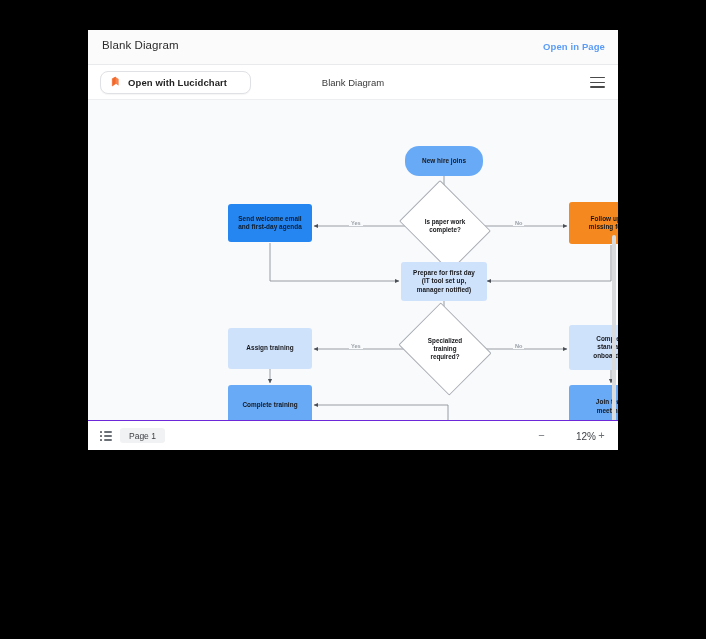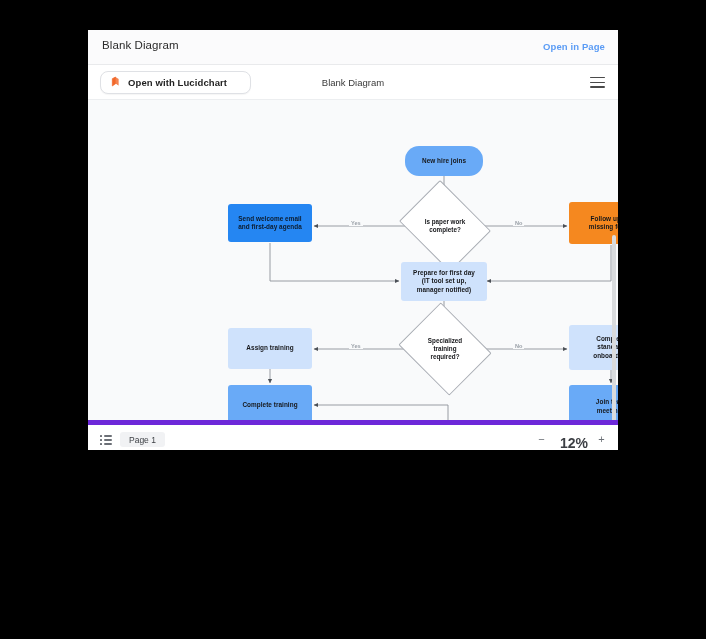--- a/index.html
+++ b/index.html
@@ -123,21 +123,21 @@
   }
   #hscroll {
     position: absolute; left: 170px; bottom: 2px;
     width: 265px; height: 5px; border-radius: 3px;
     background: #d9dbdd; cursor: pointer;
   }
 
   
   #footer {
     position: absolute; left: 0; bottom: 0; width: 530px; height: 30px;
-    background: #ffffff; border-top: 5px solid #6d28d9;
+    background: #ffffff; border-top: 1px solid #6d28d9;
   }
   #pages-icon {
     position: absolute; left: 12px; top: 10px; width: 12px; height: 10px;
     cursor: pointer;
   }
   #pages-icon i {
     display:block; position:absolute; left:0; width:2px; height:2px;
     background:#6b6f76; border-radius:.5px;
   }
   #pages-icon b {
@@ -152,22 +152,22 @@
     font-size: 8.5px; color: #3c3f44; cursor: pointer;
   }
   #zoom-out, #zoom-in {
     position: absolute; top: 8px; width: 13px; height: 13px;
     display:flex; align-items:center; justify-content:center;
     font-size: 11px; color: #6b6f76; cursor: pointer; line-height: 1;
   }
   #zoom-out { right: 70px; }
   #zoom-in  { right: 10px; }
   #zoom-level {
-    position: absolute; right: 30px; top: 10px;
-    font-size: 14px; color: #3c3f44; cursor: pointer; font-weight: bold;
+    position: absolute; right: 22px; top: 10px;
+    font-size: 10px; color: #3c3f44; cursor: pointer;
   }
 </style>
 </head>
 <body>
 
 <div id="app">
 
   <div id="titlebar">
     <div id="doc-title">Blank Diagram</div>
     <div id="open-in-lucid">Open in Page</div>

